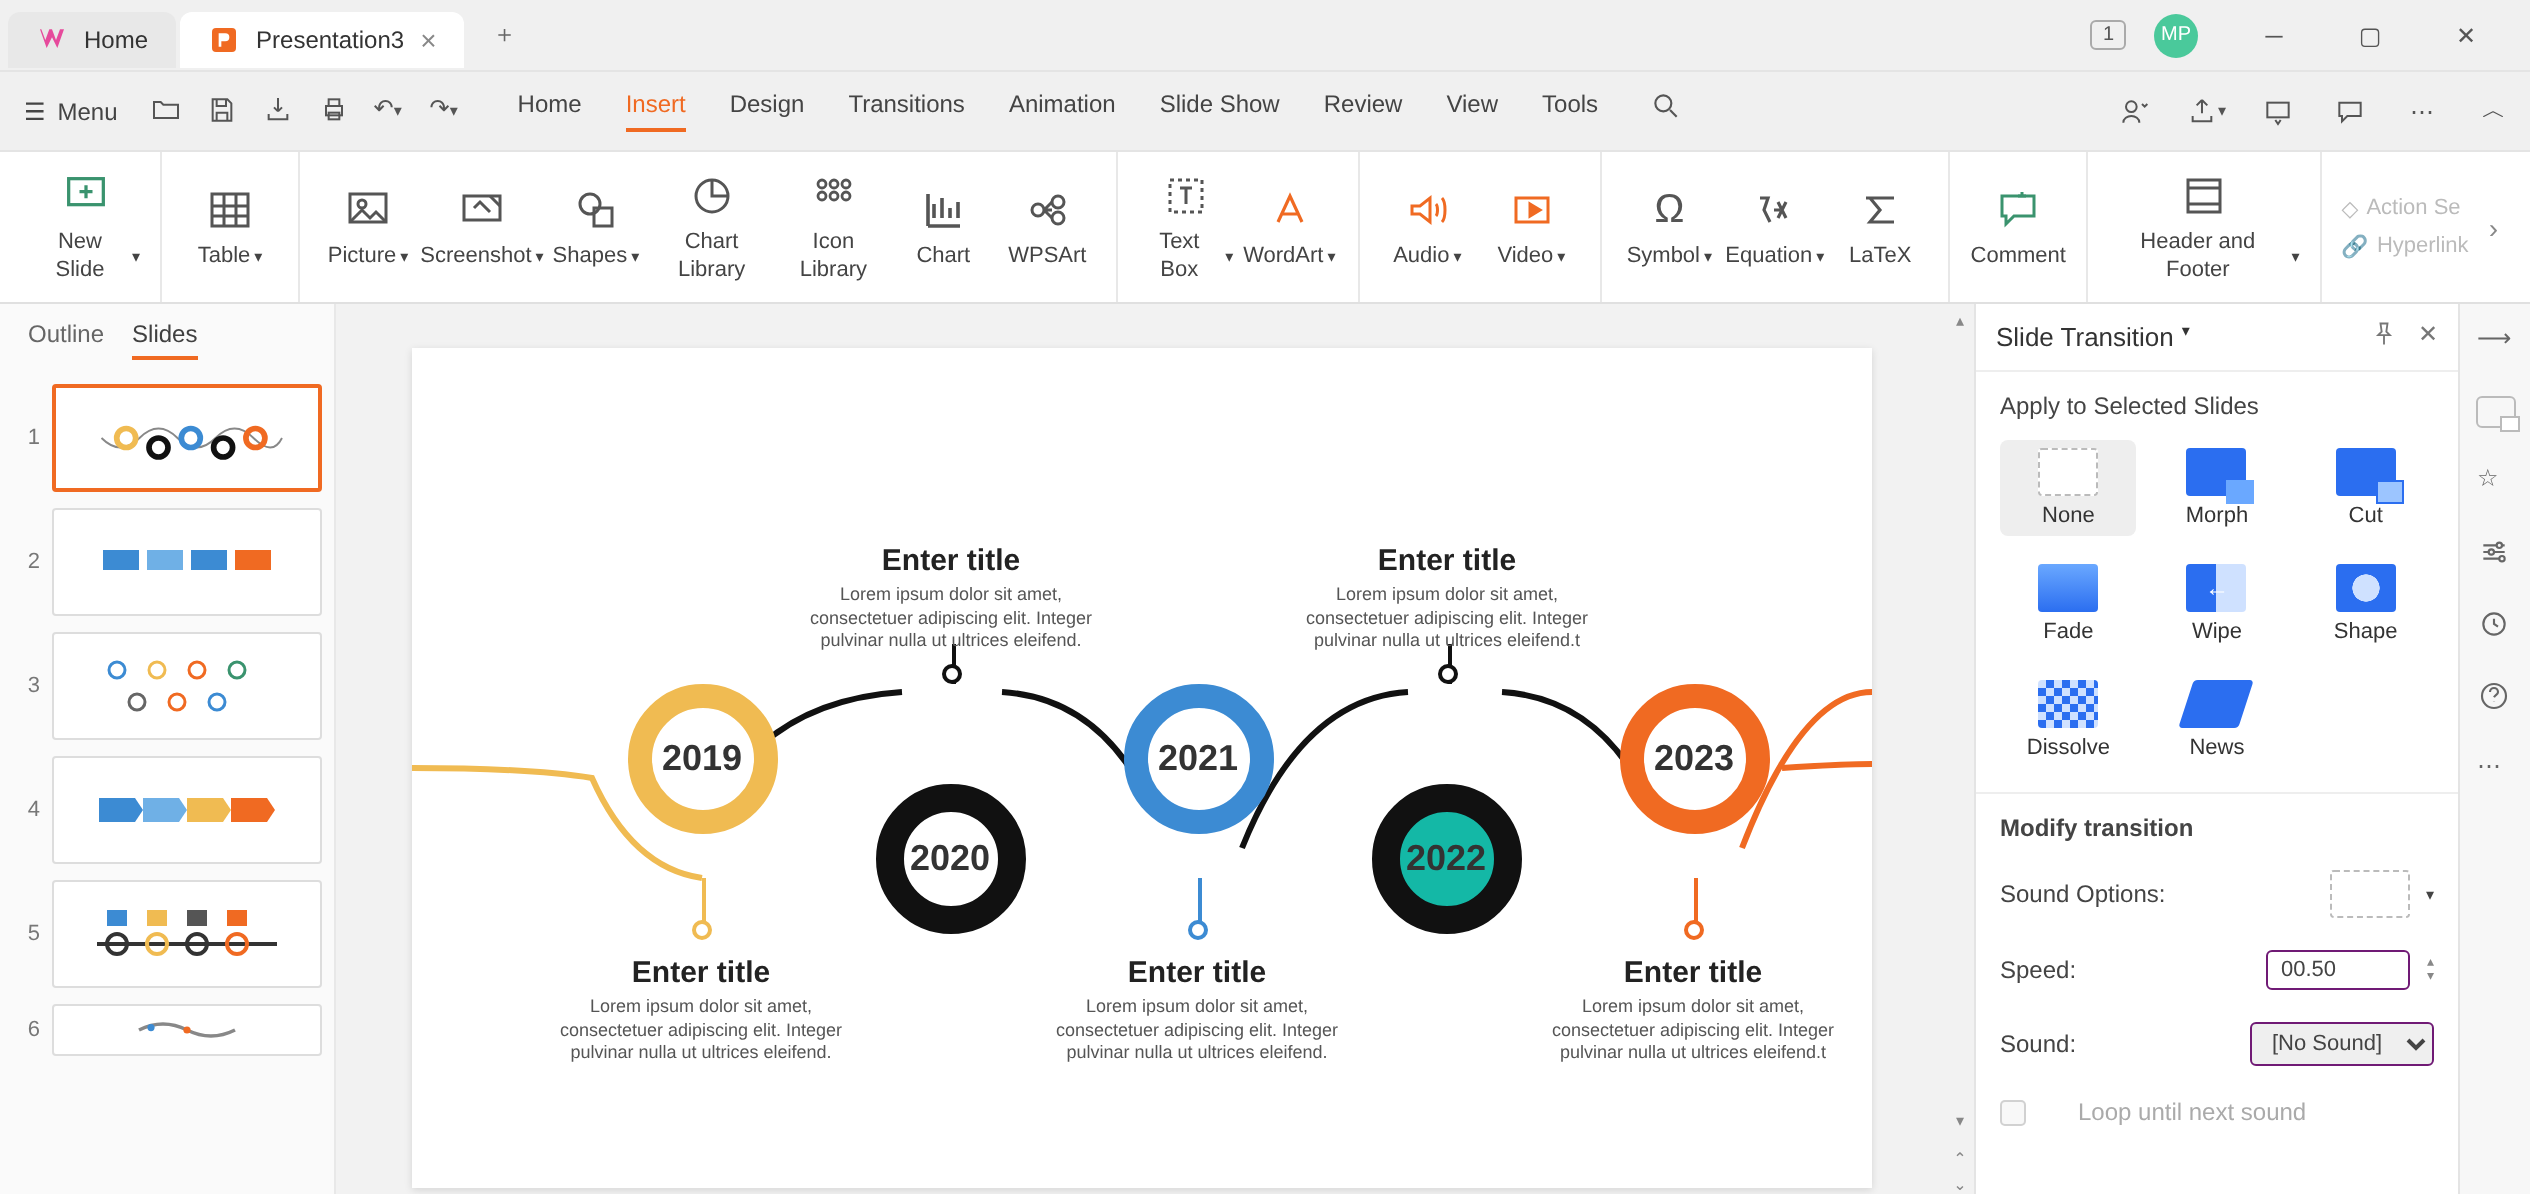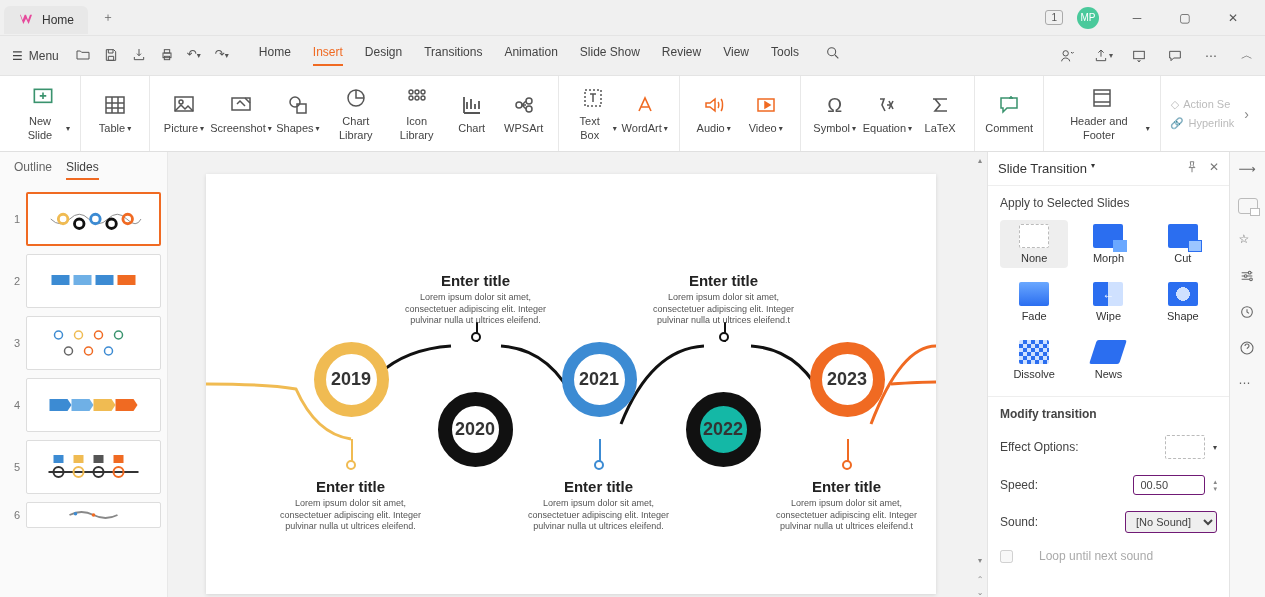--- a/index.html
+++ b/index.html
@@ -75,20 +75,30 @@
 
 <div class="titlebar">
   <div class="tab home">
     <span class="tablogo">
         <svg viewBox="0 0 24 24" width="16" height="16">
           <path fill="#e64a9c" d="M3 4l5 14 4-8 4 8 5-14h-3l-3 8-3-8h-2l-3 8-3-8z"></path>
         </svg>
       </span>
     <span>Home</span>
   </div>
+  <div class="tab doc">
+    <span class="tablogo">
+        <svg viewBox="0 0 24 24" width="16" height="16">
+          <rect x="3" y="3" width="18" height="18" rx="3" fill="#f06a22"></rect>
+          <path d="M8 7h5a3 3 0 010 6H10v4H8z" fill="#fff"></path>
+        </svg>
+      </span>
+    <span>Presentation3</span>
+    <span class="tab-close">×</span>
+  </div>
   <div class="tab-add">＋</div>
   <div class="tb-spacer"></div>
   <span class="tbicon" style="border:1px solid #aaa;border-radius:3px;font-size:10px;width:auto;height:auto;padding:1px 5px;">1</span>
   <div class="avatar">MP</div>
   <div class="winctrl">
     <span class="tbicon">─</span>
     <span class="tbicon">▢</span>
     <span class="tbicon">✕</span>
   </div>
 </div>
@@ -596,21 +606,21 @@
           <div class="ticon" style="background:repeating-conic-gradient(#2b6ef0 0 25%,#cfe1ff 0 50%);background-size:8px 8px;"></div>
           <div class="tlabel">Dissolve</div>
         </div>
       <div class="transitem">
           <div class="ticon" style="background:#2b6ef0;transform:skewX(-18deg);"></div>
           <div class="tlabel">News</div>
         </div>
     </div>
     <div class="rplbl" style="font-weight:600;">Modify transition</div>
     <div class="rprow">
-        <div class="lbl">Effect Options:</div>
+        <div class="lbl">Sound Options:</div>
         <div class="effbox"></div>
         <span class="caret">▾</span>
       </div>
     <div class="rprow">
         <div class="lbl">Speed:</div>
         <input type="text" style="width: 72px;" value="00.50">
         <span style="display:flex;flex-direction:column;font-size:7px;color:#888;line-height:1;">
           <span>▴</span>
           <span>▾</span>
         </span>

